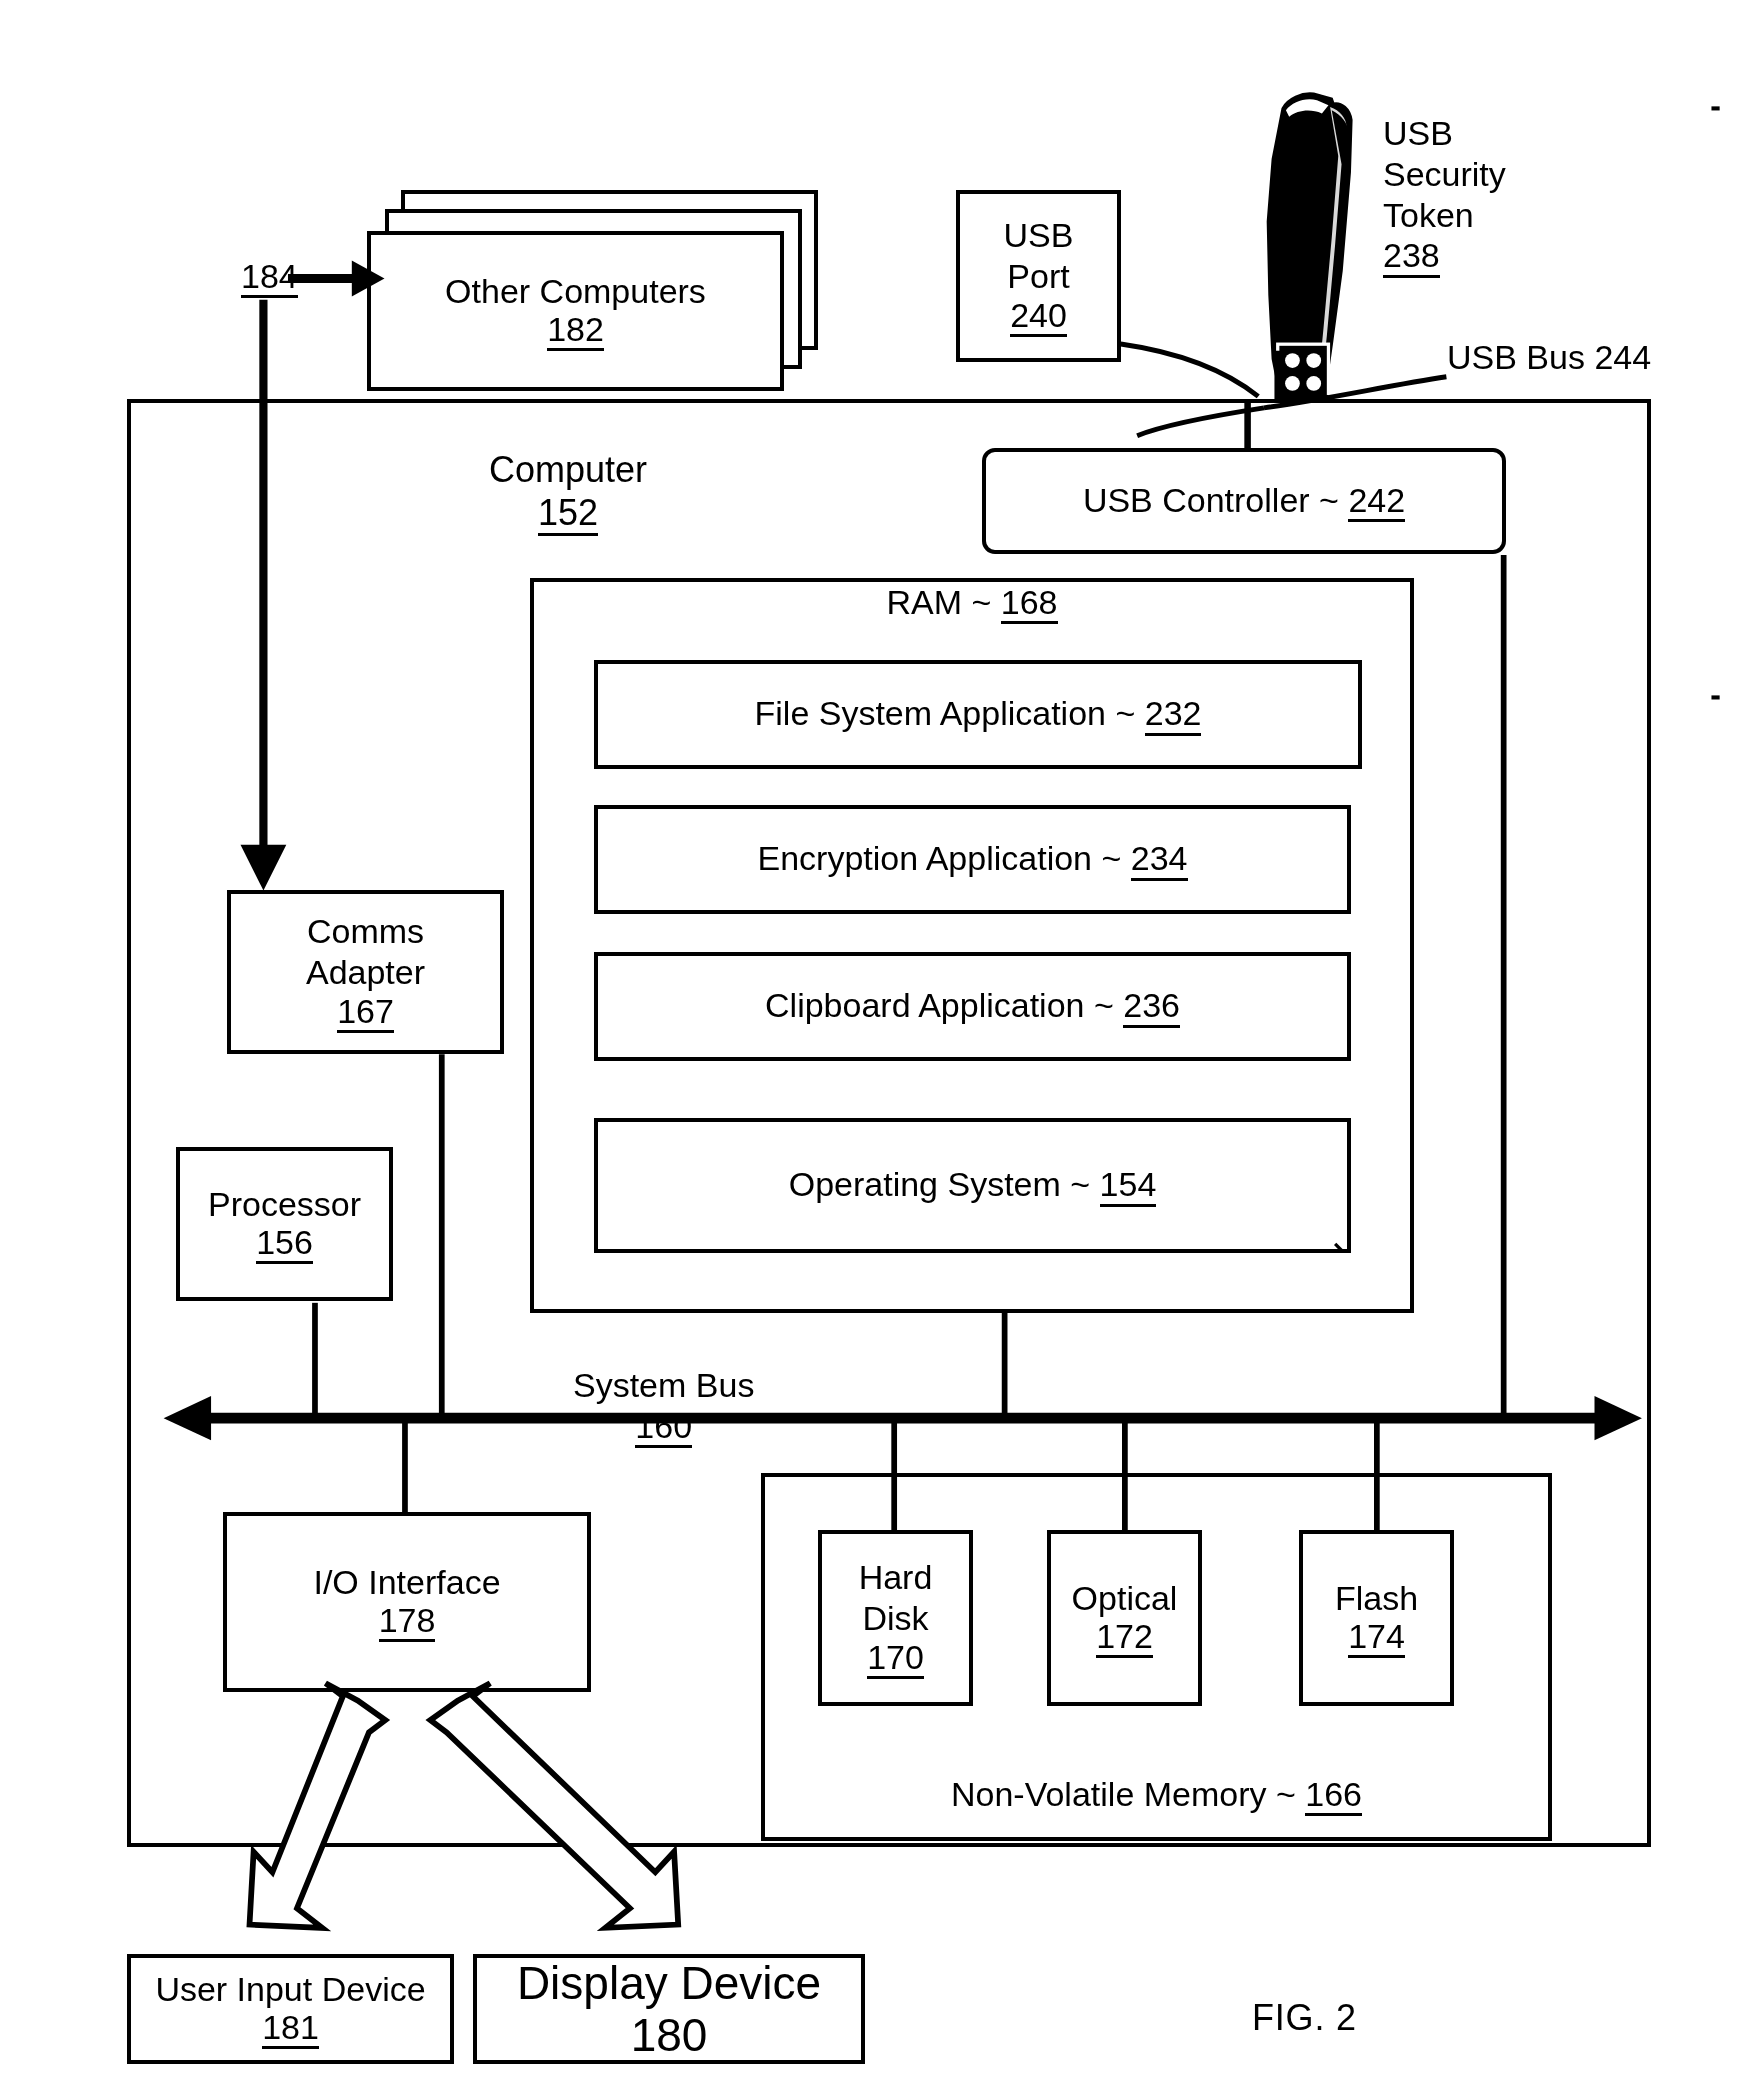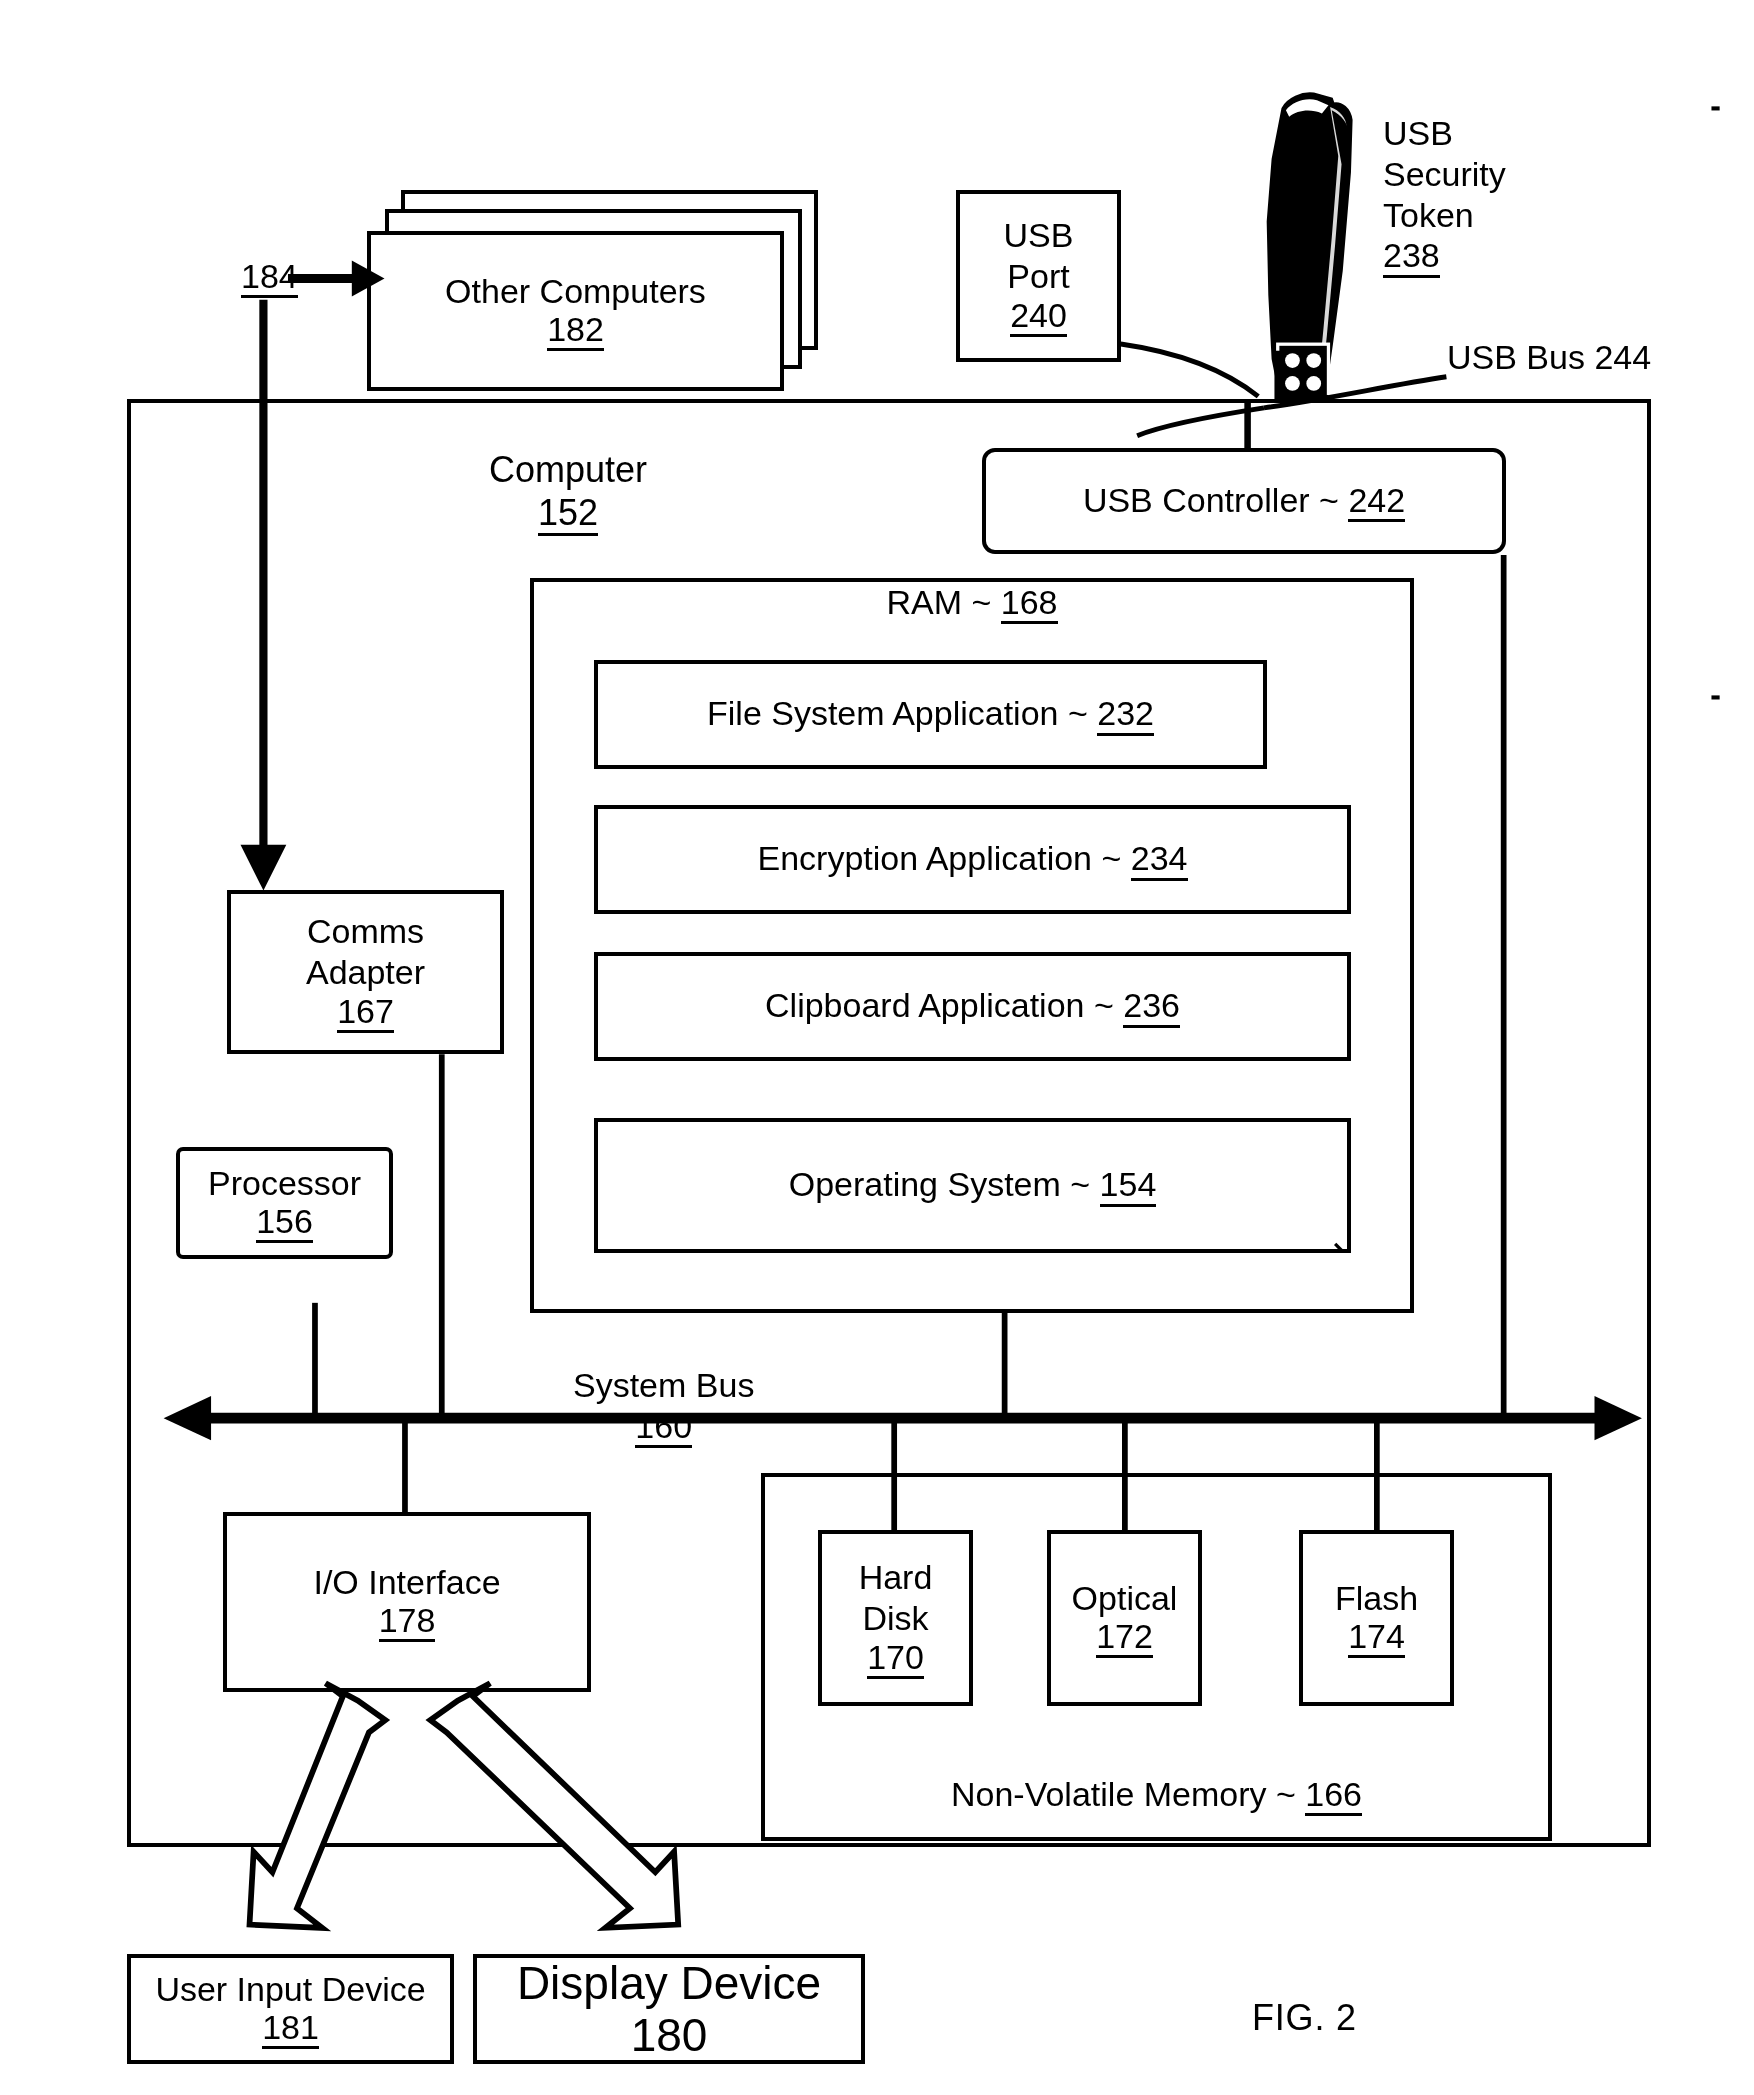--- a/index.html
+++ b/index.html
@@ -133,21 +133,21 @@
     </span>
   </div>
 
   <div class="box" style="left:530px; top:578px; width:884px; height:735px; justify-content:flex-start; ">
     <div class="freetext" style="position:relative; left:0; top:0; font-size:34px;">
       <span>RAM ~</span>
       <span class="ref">168</span>
     </div>
   </div>
 
-  <div class="box" style="left:594px; top:660px; width:673px; height:109px; font-size:34px;">
+  <div class="box" style="left:594px; top:660px; width:768px; height:109px; font-size:34px;">
     <span class="lbl">
       <span>File System Application ~</span>
       <span class="ref">232</span>
     </span>
   </div>
 
   <div class="box" style="left:594px; top:805px; width:757px; height:109px; font-size:34px;">
     <span class="lbl">
       <span>Encryption Application ~</span>
       <span class="ref">234</span>
@@ -167,21 +167,21 @@
       <span class="ref">154</span>
     </span>
   </div>
 
   <div class="box" style="left:227px; top:890px; width:277px; height:164px; font-size:34px;">
     <span class="lbl">Comms</span>
     <span class="lbl">Adapter</span>
     <span class="ref">167</span>
   </div>
 
-  <div class="box" style="left:176px; top:1147px; width:217px; height:112px; font-size:34px;border-radius:7px;">
+  <div class="box" style="left:176px; top:1147px; width:217px; height:154px; font-size:34px;">
     <span class="lbl">Processor</span>
     <span class="ref">156</span>
   </div>
 
   <div class="freetext" style="left:573px; top:1365px; font-size:34px;">
     <span class="lbl">System Bus</span>
     <span class="ref">160</span>
   </div>
 
   <div class="box" style="left:223px; top:1512px; width:368px; height:180px; font-size:34px;">

